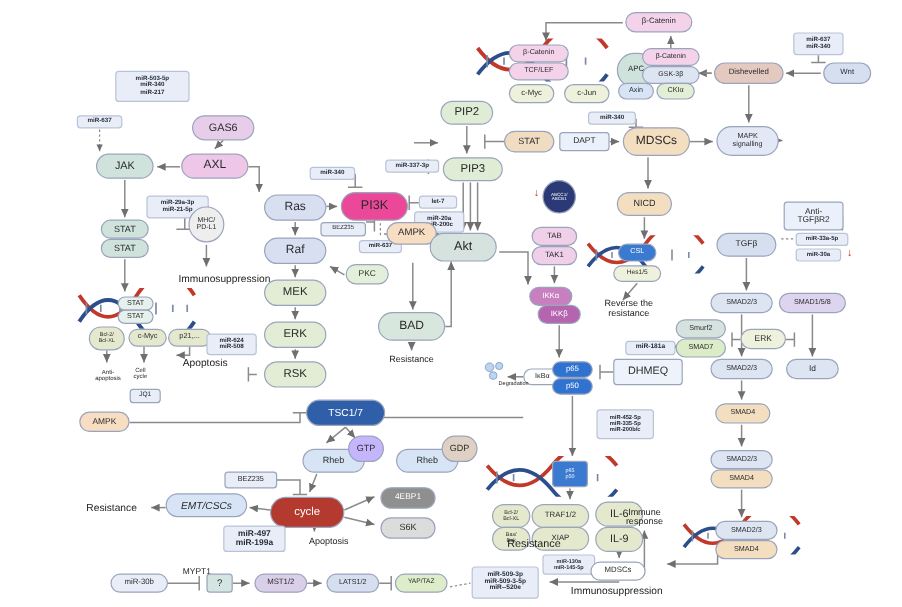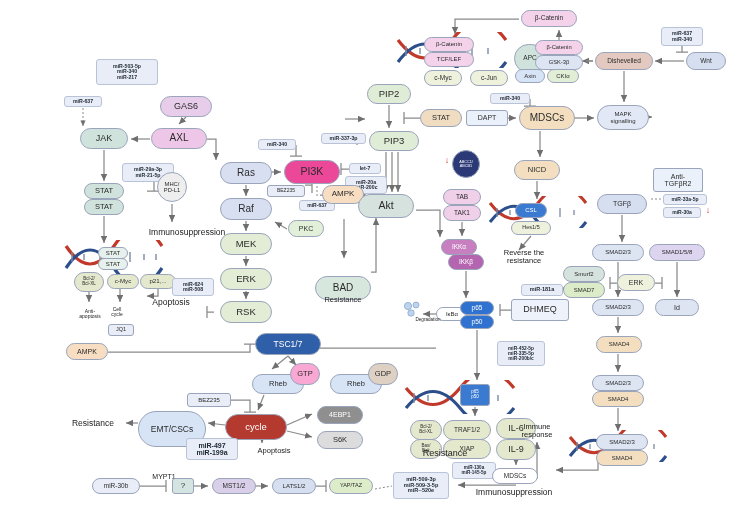--- a/index.html
+++ b/index.html
@@ -213,31 +213,31 @@
       <div class="node mir" style="left: 299px; top: 200px; width: 36px; height: 11px; font-size: 5px; white-space: pre-line;">miR-637</div>
       <div class="node mir" style="left: 349px; top: 163px; width: 32px; height: 11px; font-size: 5.2px; white-space: pre-line;">let-7</div>
       <div class="node mir" style="left: 345px; top: 176px; width: 42px; height: 18px; font-size: 5.2px; white-space: pre-line;">miR-20a
 miR-200c</div>
       <div class="node rr" style="left: 322px; top: 185px; width: 42px; height: 19px; font-size: 8px; background: rgb(247, 221, 194); white-space: pre-line;">AMPK</div>
       <div class="node rr" style="left: 367px; top: 84px; width: 44px; height: 20px; font-size: 9.5px; background: rgb(224, 237, 214); white-space: pre-line;">PIP2</div>
       <div class="node rr" style="left: 369px; top: 131px; width: 50px; height: 20px; font-size: 9.5px; background: rgb(224, 237, 214); white-space: pre-line;">PIP3</div>
       <div class="node rr" style="left: 420px; top: 109px; width: 42px; height: 18px; font-size: 7.5px; background: rgb(240, 220, 192); white-space: pre-line;">STAT</div>
       <div class="node mir" style="left: 321px; top: 133px; width: 45px; height: 11px; font-size: 5.2px; white-space: pre-line;">miR-337-3p</div>
       <div class="node rr" style="left: 358px; top: 194px; width: 56px; height: 24px; font-size: 10.5px; background: rgb(214, 226, 221); white-space: pre-line;">Akt</div>
-      <div class="node rr" style="left: 315px; top: 260px; width: 56px; height: 24px; font-size: 10px; background: rgb(216, 231, 222); white-space: pre-line; margin-top: 16px;">BAD</div>
+      <div class="node rr" style="left: 315px; top: 260px; width: 56px; height: 24px; font-size: 10px; background: rgb(216, 231, 222); white-space: pre-line;">BAD</div>
       <div class="node plain lbl" style="left: 312px; top: 294px; width: 62px; height: 12px; font-size: 7.5px; font-weight: 400; white-space: pre-line;">Resistance</div>
       <div class="node rr" style="left: 255px; top: 333px; width: 66px; height: 22px; font-size: 8.5px; background: rgb(47, 95, 168); color: rgb(255, 255, 255); white-space: pre-line;">TSC1/7</div>
       <div class="node rr" style="left: 66px; top: 343px; width: 42px; height: 17px; font-size: 7px; background: rgb(247, 221, 194); white-space: pre-line;">AMPK</div>
       <div class="node rr" style="left: 252px; top: 374px; width: 52px; height: 20px; font-size: 7.5px; background: rgb(214, 228, 246); white-space: pre-line;">Rheb</div>
-      <div class="node rr" style="left: 290px; top: 363px; width: 30px; height: 22px; font-size: 7.5px; background: #f9a8d4; white-space: pre-line;">GTP</div>
+      <div class="node rr" style="left: 290px; top: 363px; width: 30px; height: 22px; font-size: 7.5px; background: #c4b5fd; white-space: pre-line;">GTP</div>
       <div class="node rr" style="left: 330px; top: 374px; width: 52px; height: 20px; font-size: 7.5px; background: rgb(214, 228, 246); white-space: pre-line;">Rheb</div>
       <div class="node rr" style="left: 368px; top: 363px; width: 30px; height: 22px; font-size: 7.5px; background: rgb(222, 208, 194); white-space: pre-line;">GDP</div>
       <div class="node rect" style="left: 187px; top: 393px; width: 44px; height: 14px; font-size: 6px; background: rgb(232, 237, 247); white-space: pre-line;">BEZ235</div>
       <div class="node rr" style="left: 225px; top: 414px; width: 62px; height: 26px; font-size: 9.5px; background: rgb(180, 57, 46); color: rgb(255, 255, 255); white-space: pre-line;">cycle</div>
-      <div class="node rr" style="left: 138px; top: 411px; width: 68px; height: 36px; font-size: 8.5px; background: rgb(214, 228, 246); white-space: pre-line;">EMT/CSCs</div>
+      <div class="node rr" style="left: 138px; top: 411px; width: 68px; height: 20px; font-size: 8.5px; background: rgb(214, 228, 246); white-space: pre-line; font-style: italic;">EMT/CSCs</div>
       <div class="node plain lbl" style="left: 62px; top: 417px; width: 62px; height: 12px; font-size: 8.5px; font-weight: 400; white-space: pre-line;">Resistance</div>
       <div class="node mir" style="left: 186px; top: 438px; width: 52px; height: 22px; font-size: 7px; white-space: pre-line;">miR-497
 miR-199a</div>
       <div class="node rr" style="left: 317px; top: 406px; width: 46px; height: 18px; font-size: 7px; background: rgb(143, 143, 143); color: rgb(255, 255, 255); white-space: pre-line;">4EBP1</div>
       <div class="node rr" style="left: 317px; top: 431px; width: 46px; height: 18px; font-size: 7.5px; background: rgb(220, 220, 220); white-space: pre-line;">S6K</div>
       <div class="node plain lbl" style="left: 246px; top: 445px; width: 56px; height: 12px; font-size: 7.5px; font-weight: 400; white-space: pre-line;">Apoptosis</div>
       <div class="node rr" style="left: 92px; top: 478px; width: 48px; height: 16px; font-size: 6.5px; background: rgb(232, 237, 247); white-space: pre-line;">miR-30b</div>
       <div class="node plain lbl" style="left: 143px; top: 472px; width: 42px; height: 10px; font-size: 7px; font-weight: 400; white-space: pre-line;">MYPT1</div>
       <div class="node rect" style="left: 172px; top: 478px; width: 22px; height: 16px; font-size: 8px; background: rgb(211, 228, 225); white-space: pre-line;">?</div>
       <div class="node rr" style="left: 212px; top: 478px; width: 44px; height: 16px; font-size: 6.5px; background: rgb(217, 207, 233); white-space: pre-line;">MST1/2</div>

